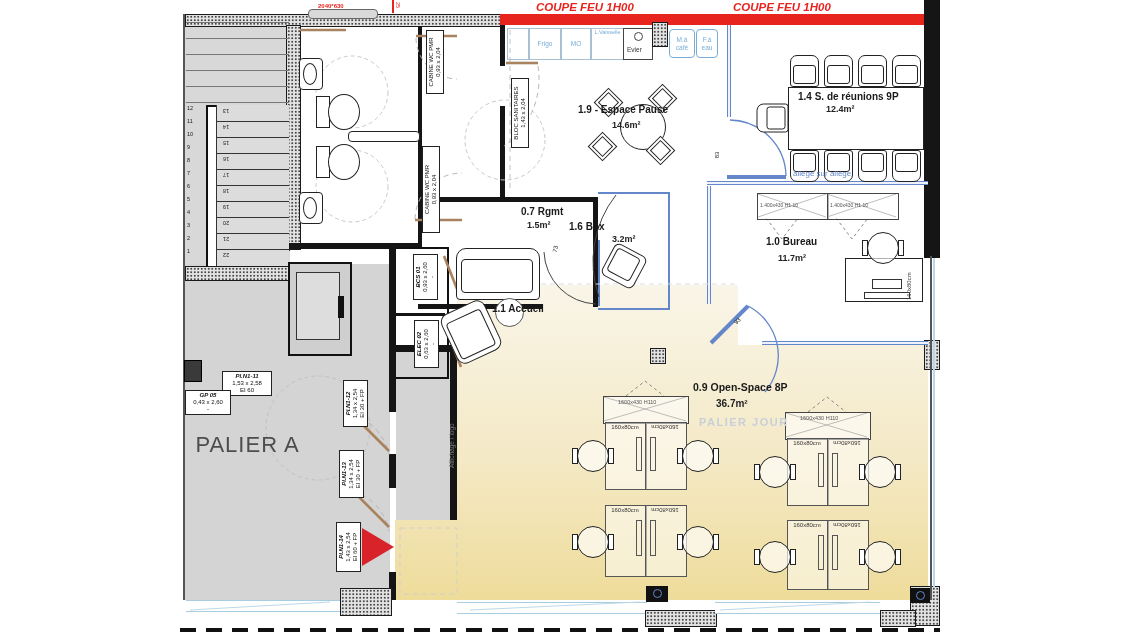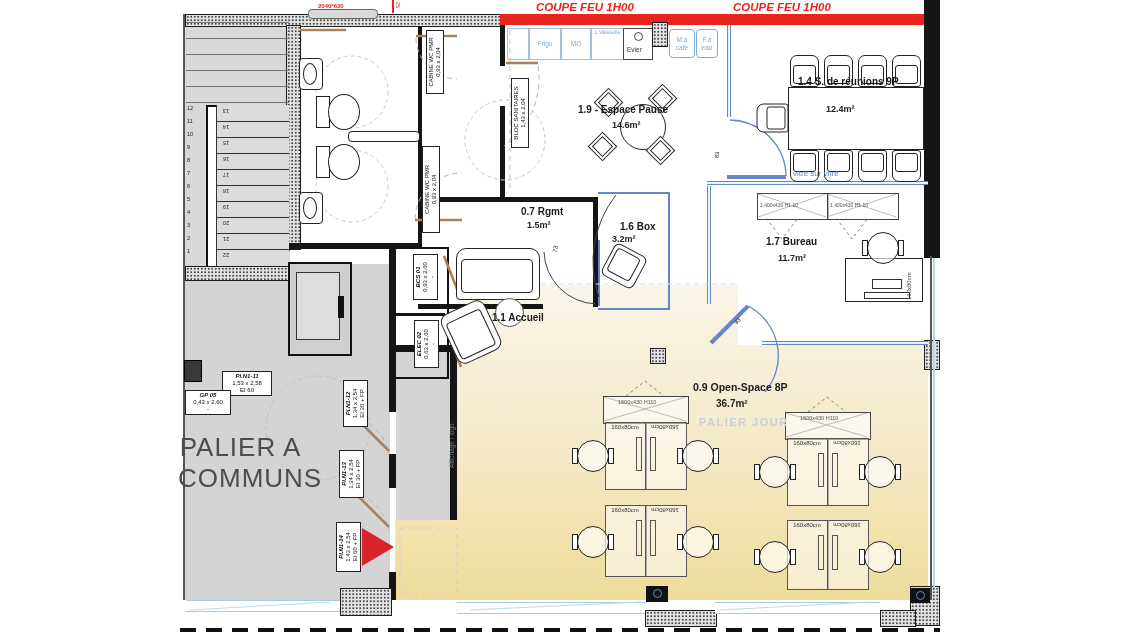--- a/index.html
+++ b/index.html
@@ -290,39 +290,38 @@
   <div class="stip" style="left:650px;top:348px;width:14px;height:14px"></div>
 
   <span class="t" style="left:536px;top:1px;font-size:11.5px;font-weight:bold;font-style:italic;color:#e8241f">COUPE FEU 1H00</span>
   <span class="t" style="left:733px;top:1px;font-size:11.5px;font-weight:bold;font-style:italic;color:#e8241f">COUPE FEU 1H00</span>
   <span class="t" style="left:318px;top:3px;font-size:6px;font-weight:bold;color:#e8241f">2040*630</span>
   <span class="t" style="left:395px;top:2px;font-size:5.5px;color:#e8241f;transform:rotate(90deg)">25</span>
   <div class="abs" style="left:308px;top:9px;width:68px;height:8px;border:1px solid #666;border-radius:4px;background:#d9d9d9"></div>
 
   <span class="t rname" style="left:578px;top:104px">1.9 - Espace Pause</span>
   <span class="t rarea" style="left:612px;top:120px">14.6m²</span>
-  <span class="t rname" style="left:798px;top:76px">1.4 S. de réunions 9P</span>
+  <span class="t rname" style="left:798px;top:91px">1.4 S. de réunions 9P</span>
   <span class="t rarea" style="left:826px;top:104px">12.4m²</span>
   <span class="t rname" style="left:521px;top:206px">0.7  Rgmt</span>
   <span class="t rarea" style="left:527px;top:220px">1.5m²</span>
-  <span class="t rname" style="left:620px;top:221px">1.6  Box</span>
+  <span class="t rname" style="left:569px;top:221px">1.6  Box</span>
   <span class="t rarea" style="left:612px;top:234px">3.2m²</span>
-  <span class="t rname" style="left:766px;top:236px">1.7 Bureau</span>
+  <span class="t rname" style="left:766px;top:236px">1.0 Bureau</span>
   <span class="t rarea" style="left:778px;top:253px">11.7m²</span>
-  <span class="t rname" style="left:492px;top:312px">1.1  Accueil</span>
+  <span class="t rname" style="left:492px;top:303px">1.1  Accueil</span>
   <span class="t rname" style="left:693px;top:381px;font-size:10.5px">0.9 Open-Space 8P</span>
   <span class="t rarea" style="left:716px;top:398px;font-size:10px">36.7m²</span>
   <span class="t" style="left:699px;top:416px;font-size:11px;font-weight:bold;color:#c9cfd8;letter-spacing:1.5px">PALIER JOUR</span>
 
-  <div class="t" style="left:178px;top:432px;width:125px;text-align:center;color:#4d4d4d;font-size:26px;letter-spacing:1px">
+  <div class="t" style="left:185px;top:432px;width:125px;text-align:center;color:#4d4d4d;font-size:22px;letter-spacing:1px">
     <div>PALIER A</div>
-    <div>COMMUNS</div>
-  </div>
-
-  <span class="t" style="left:793px;top:169px;font-size:8px;color:#6487c9">vitré sur vitré</span>
+  </div>
+
+  <span class="t" style="left:793px;top:169px;font-size:8px;color:#6487c9">allège sur allège</span>
   <div class="rot" style="left:448px;top:468px;width:54px;height:12px">
     <span class="t" style="left:0;top:0;font-size:6.5px;color:#777">Affichage / logo</span>
   </div>
 
   <span class="t" style="left:552px;top:246px;font-size:6px;transform:rotate(-75deg)">73</span>
   <span class="t" style="left:714px;top:152px;font-size:6px;transform:rotate(-90deg)">83</span>
   <span class="t" style="left:734px;top:318px;font-size:6px;transform:rotate(-45deg)">93</span>
 
   <span class="t" style="left:760px;top:202px;font-size:5px;color:#555">1.400x430 H1.10</span>
   <span class="t" style="left:830px;top:202px;font-size:5px;color:#555">1.400x430 H1.10</span>

